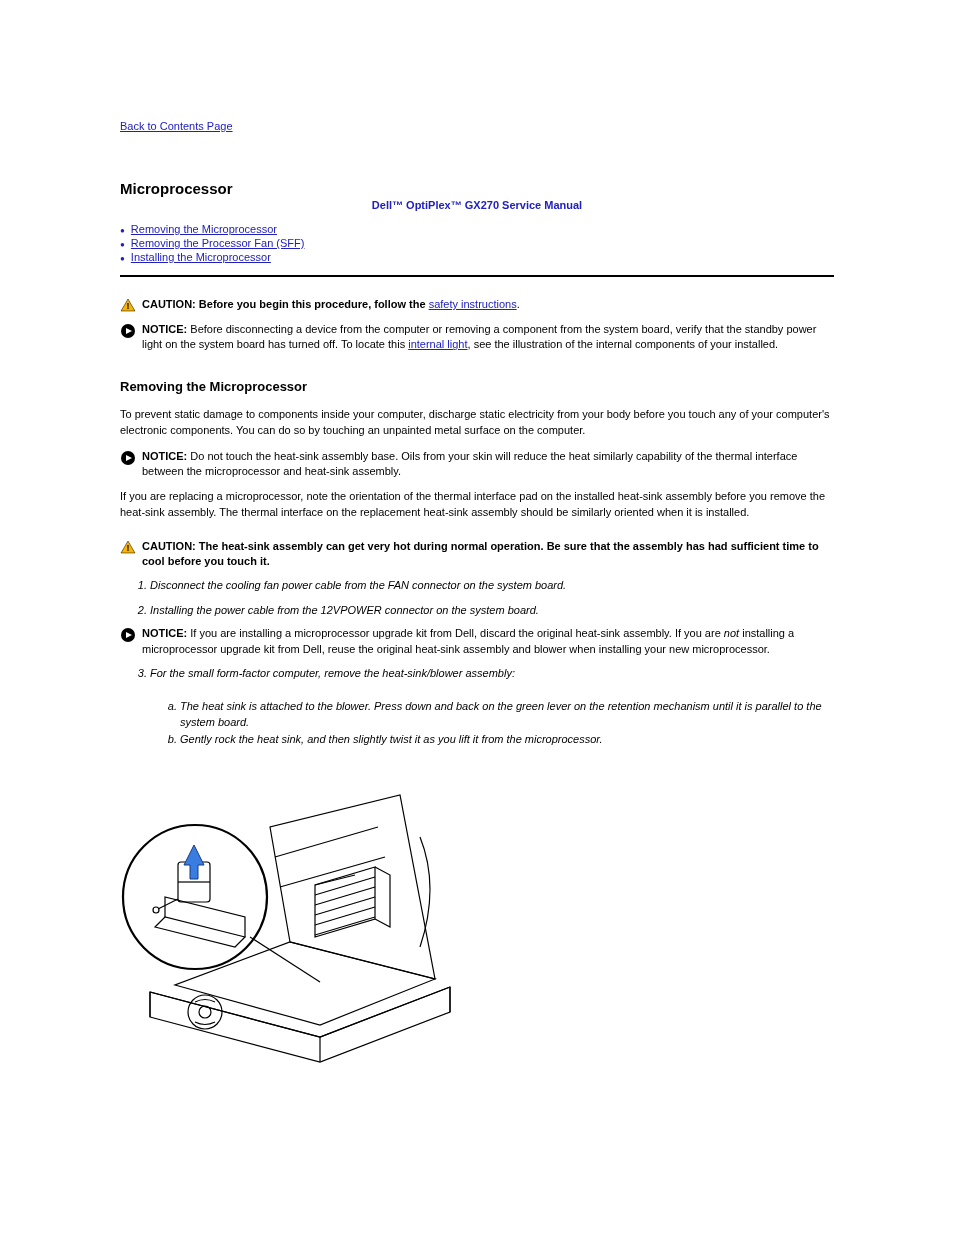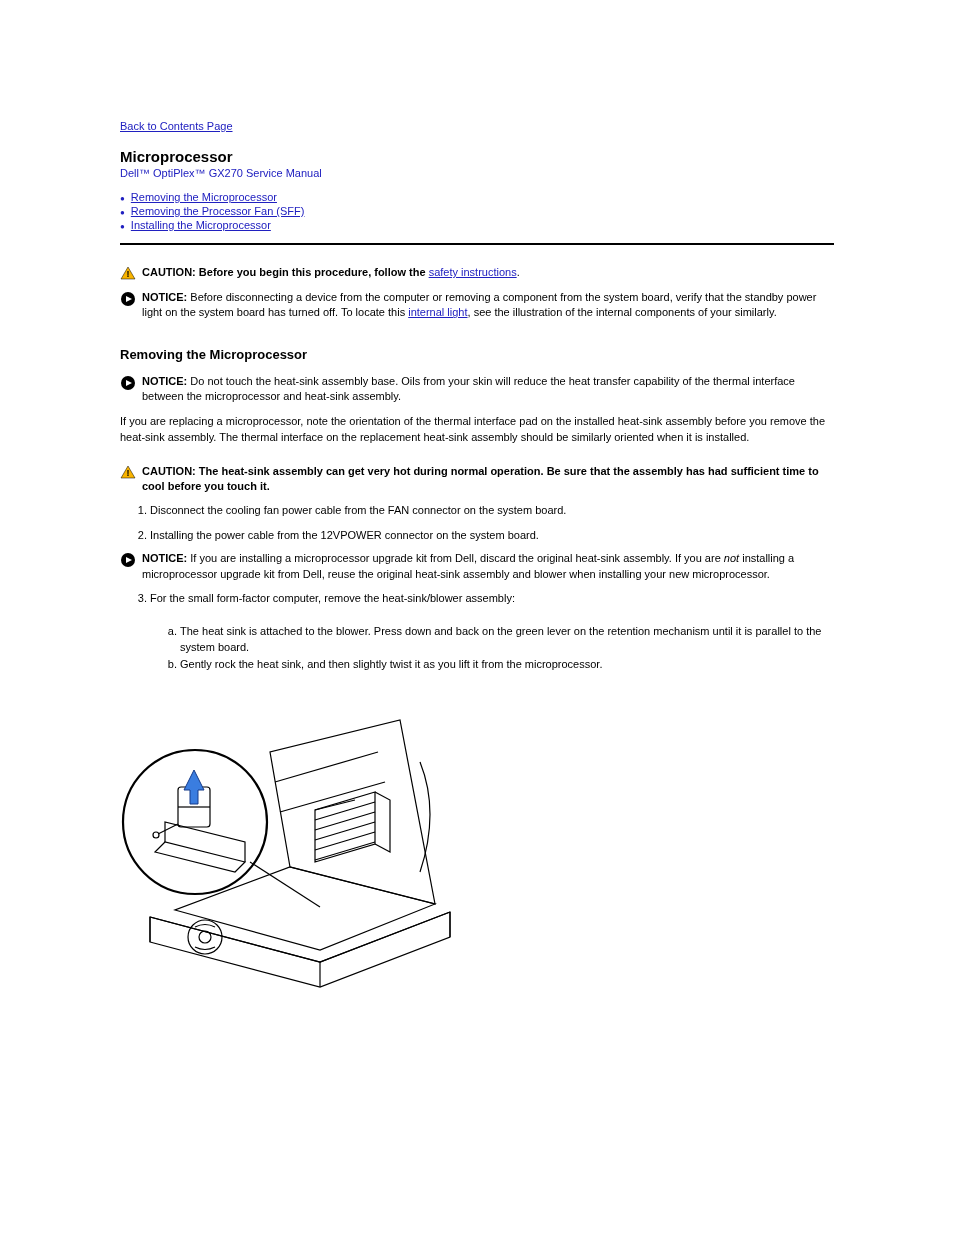--- a/index.html
+++ b/index.html
@@ -1,34 +1,34 @@
 <!DOCTYPE html>
 <html><head>
 <meta charset="utf-8">
 <style>
 * { margin: 0; padding: 0; box-sizing: border-box; }
 body { font-family: Verdana, Arial, sans-serif; font-size: 11px; color: #000; background: #fff; width: 954px; padding: 0; }
 .container { padding: 120px 120px 40px 120px; }
-.back-link { color: #2020c0; text-decoration: underline; font-size: 11px; display: inline-block; margin-bottom: 16px; }
-.page-title { font-size: 15px; font-weight: bold; margin-bottom: 2px; }
-.manual-name { color: #2020c0; font-size: 11px; font-weight: normal; margin-bottom: 12px; }
+.back-link { color: #2020c0; text-decoration: underline; font-size: 11px; display: inline-block; margin-bottom: 24px; }
+.page-title { font-size: 15px; font-weight: bold; margin-bottom: 2px; margin-top: 24px; }
+.manual-name { color: #2020c0; font-size: 11px; font-weight: bold; margin-bottom: 12px; text-align: center; }
 .toc { list-style: none; margin-bottom: 12px; }
 .toc li { margin-bottom: 2px; }
 .toc li::before { content: "●"; color: #2020c0; font-size: 8px; margin-right: 6px; display: inline-block; vertical-align: middle; }
 .toc a { color: #2020c0; text-decoration: underline; font-size: 11px; }
 hr.divider { border: none; border-top: 2px solid #000; margin-bottom: 20px; }
 .notice { display: flex; align-items: flex-start; margin-bottom: 8px; }
 .notice-icon { flex-shrink: 0; width: 16px; margin-right: 6px; margin-top: 1px; }
 .notice-text { flex: 1; line-height: 1.4; }
 .notice-text b { font-weight: bold; }
 .notice-text a { color: #2020c0; }
 .section-title { font-size: 13px; font-weight: bold; margin-top: 26px; margin-bottom: 12px; }
 .para { line-height: 1.5; margin-bottom: 10px; }
 ol.steps { list-style-position: outside; padding-left: 30px; margin-top: 8px; }
-ol.steps > li { margin-bottom: 8px; line-height: 1.5; }
+ol.steps > li { margin-bottom: 8px; line-height: 1.5; font-style: italic; }
 ol.steps ol { list-style-type: lower-alpha; padding-left: 30px; margin-top: 16px; }
 .figure-wrap { margin: 20px 0 20px 0; }
 .figure-svg { width: 340px; height: 320px; }
 .caution-tri { fill: #f9b400; stroke: #000; stroke-width: 0.5; }
 </style>
 </head>
 <body>
 
 <div class="container">
 
@@ -58,36 +58,37 @@
   </div>
 
   <div class="notice">
     <span class="notice-icon">
       <svg viewBox="0 0 16 16" width="16" height="16">
           <circle cx="8" cy="8" r="7" fill="#000"></circle>
           <polygon points="6,5 12,8 6,11" fill="#fff"></polygon>
         </svg>
     </span>
     <span class="notice-text">
-      <b>NOTICE:</b><span> Before disconnecting a device from the computer or removing a component from the system board, verify that the standby power light on the system board has turned off. To locate this </span><a href="#">internal light</a><span>, see the illustration of the internal components of your similarly.</span>
+      <b>NOTICE:</b><span> Before disconnecting a device from the computer or removing a component from the system board, verify that the standby power light on the system board has turned off. To locate this </span><a href="#">internal light</a><span>, see the illustration of the internal components of your installed.</span>
     </span>
   </div>
 
   <div class="section-title">Removing the Microprocessor</div>
 
+  <div class="para">To prevent static damage to components inside your computer, discharge static electricity from your body before you touch any of your computer's electronic components. You can do so by touching an unpainted metal surface on the computer.</div>
 
   <div class="notice">
     <span class="notice-icon">
       <svg viewBox="0 0 16 16" width="16" height="16">
           <circle cx="8" cy="8" r="7" fill="#000"></circle>
           <polygon points="6,5 12,8 6,11" fill="#fff"></polygon>
         </svg>
     </span>
     <span class="notice-text">
-      <b>NOTICE:</b><span> Do not touch the heat-sink assembly base. Oils from your skin will reduce the heat transfer capability of the thermal interface between the microprocessor and heat-sink assembly.</span>
+      <b>NOTICE:</b><span> Do not touch the heat-sink assembly base. Oils from your skin will reduce the heat similarly capability of the thermal interface between the microprocessor and heat-sink assembly.</span>
     </span>
   </div>
 
   <div class="para">If you are replacing a microprocessor, note the orientation of the thermal interface pad on the installed heat-sink assembly before you remove the heat-sink assembly. The thermal interface on the replacement heat-sink assembly should be similarly oriented when it is installed.</div>
 
   <div class="notice" style="margin-top:18px;">
     <span class="notice-icon">
       <svg viewBox="0 0 16 14" width="16" height="14">
           <polygon class="caution-tri" points="8,1 15,13 1,13"></polygon>
           <text x="8" y="11" text-anchor="middle" font-size="9" font-weight="bold" fill="#000">!</text>

